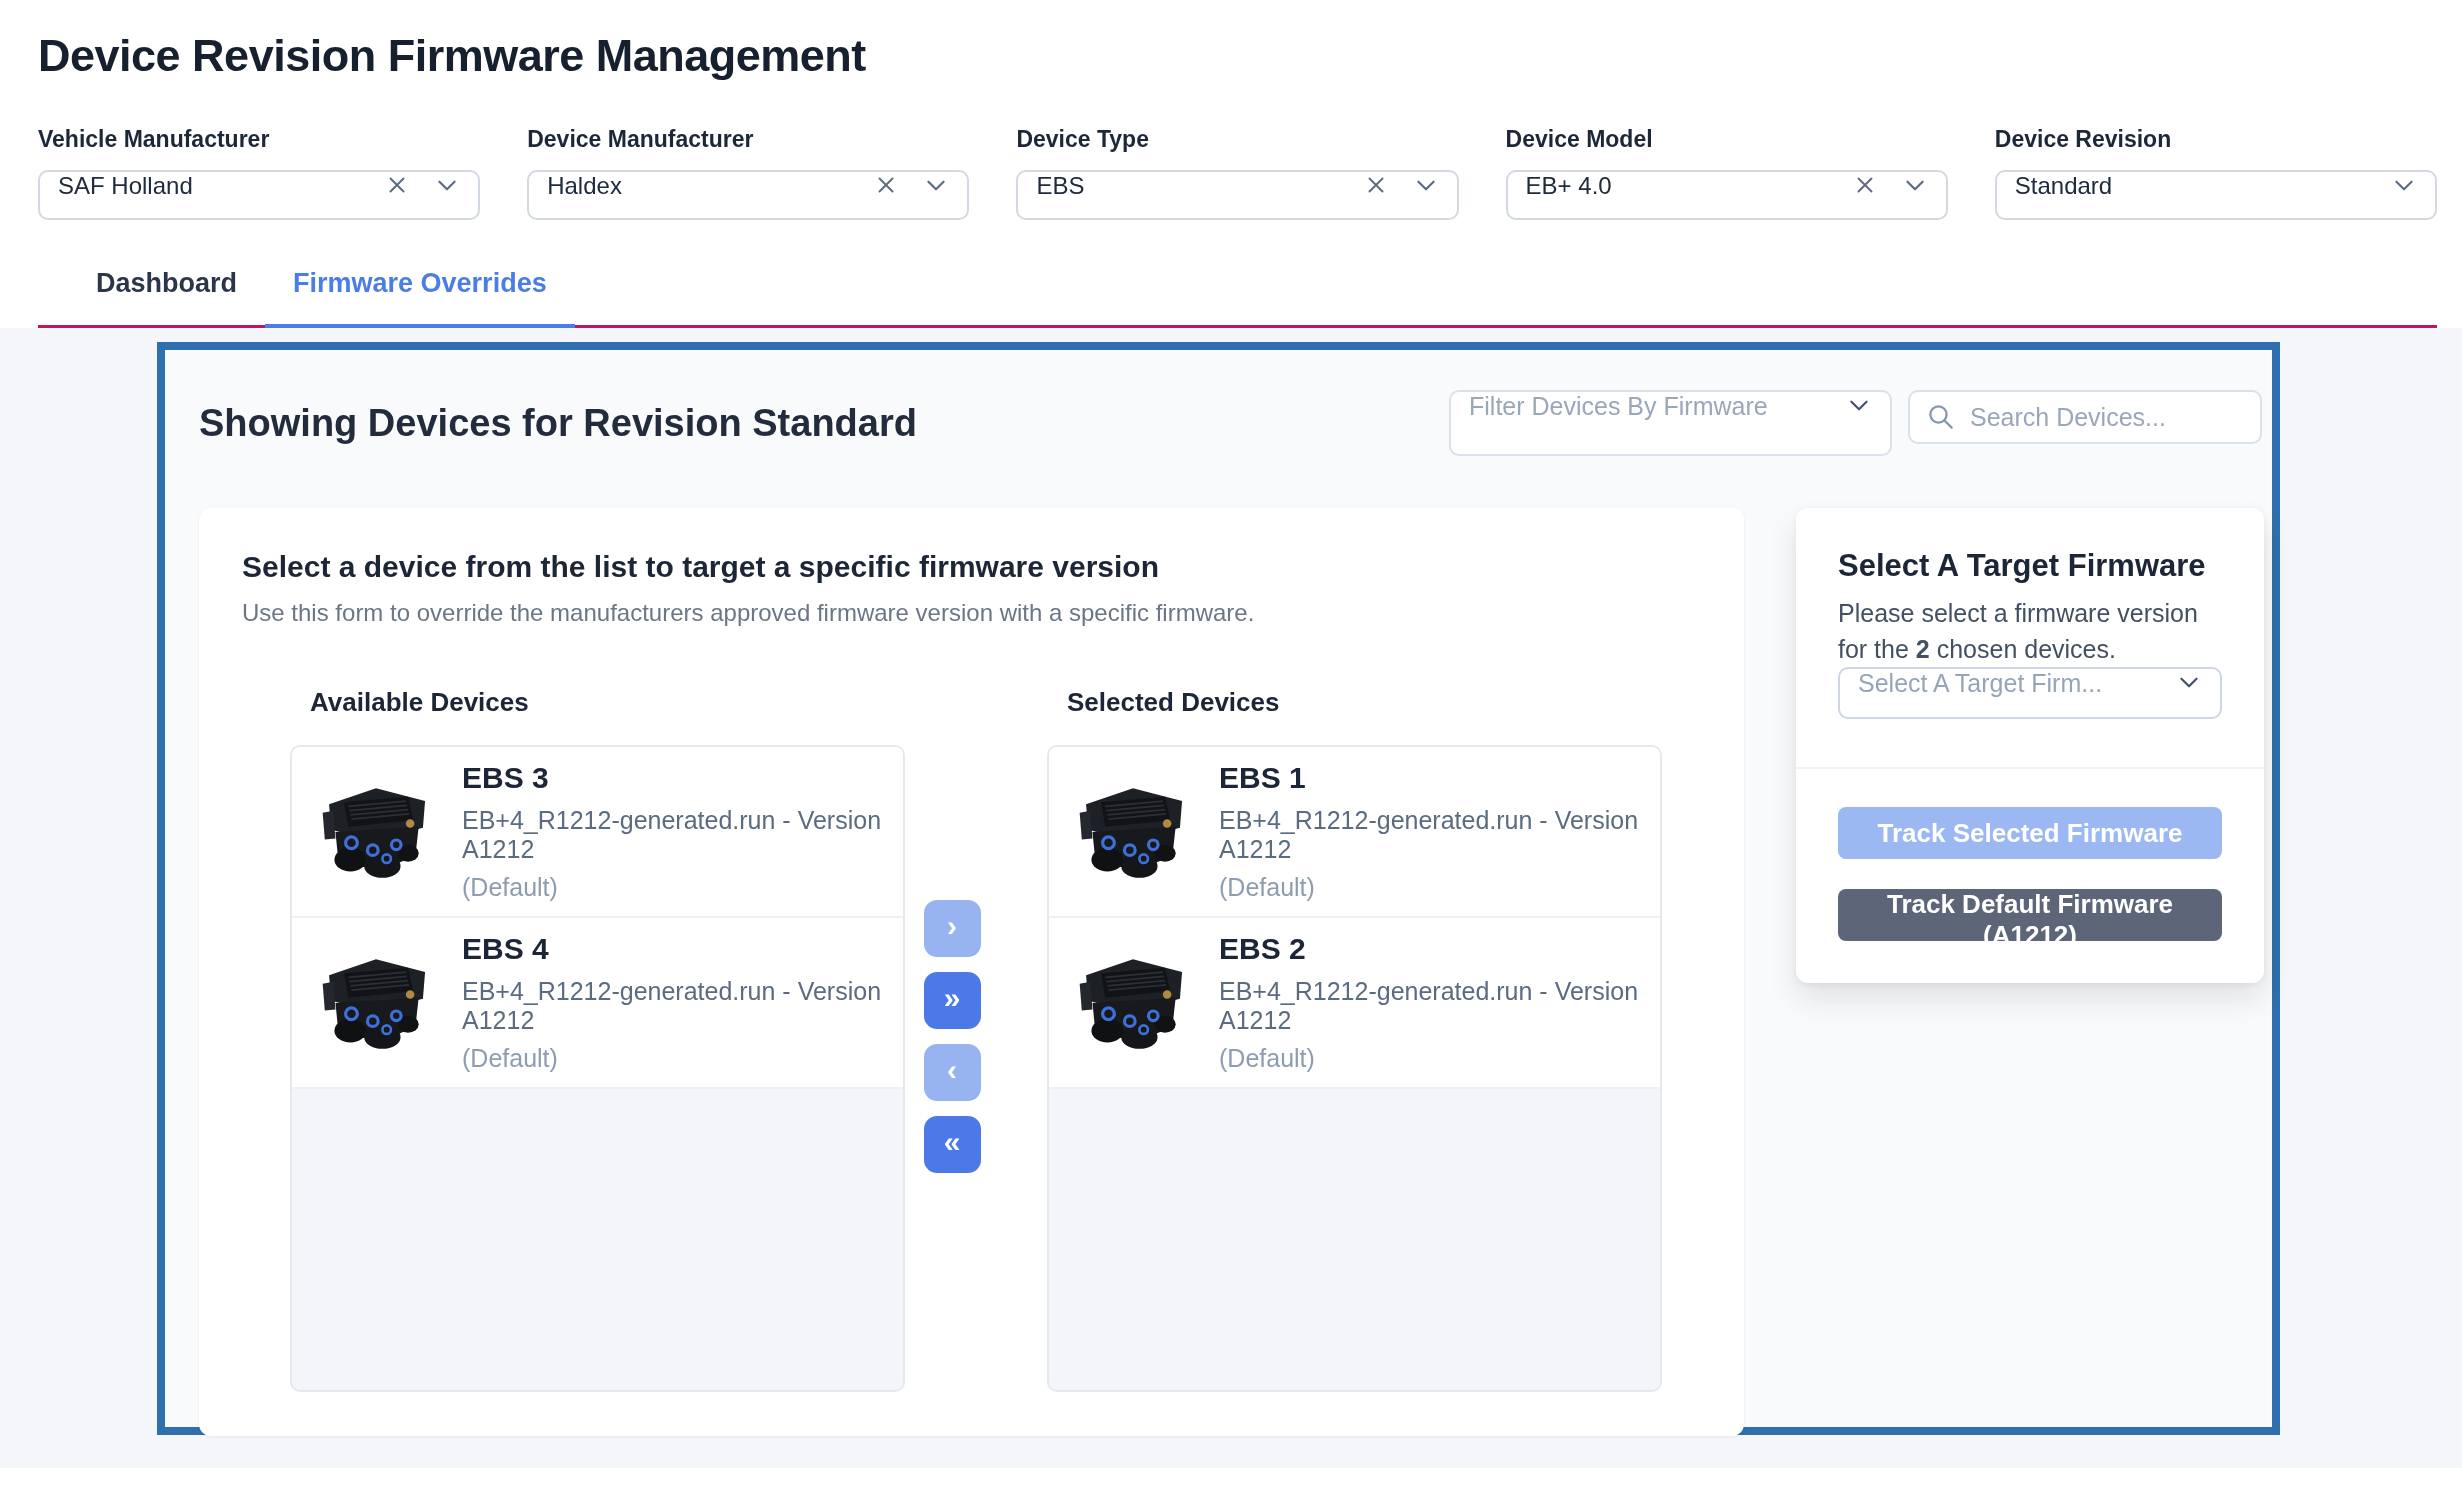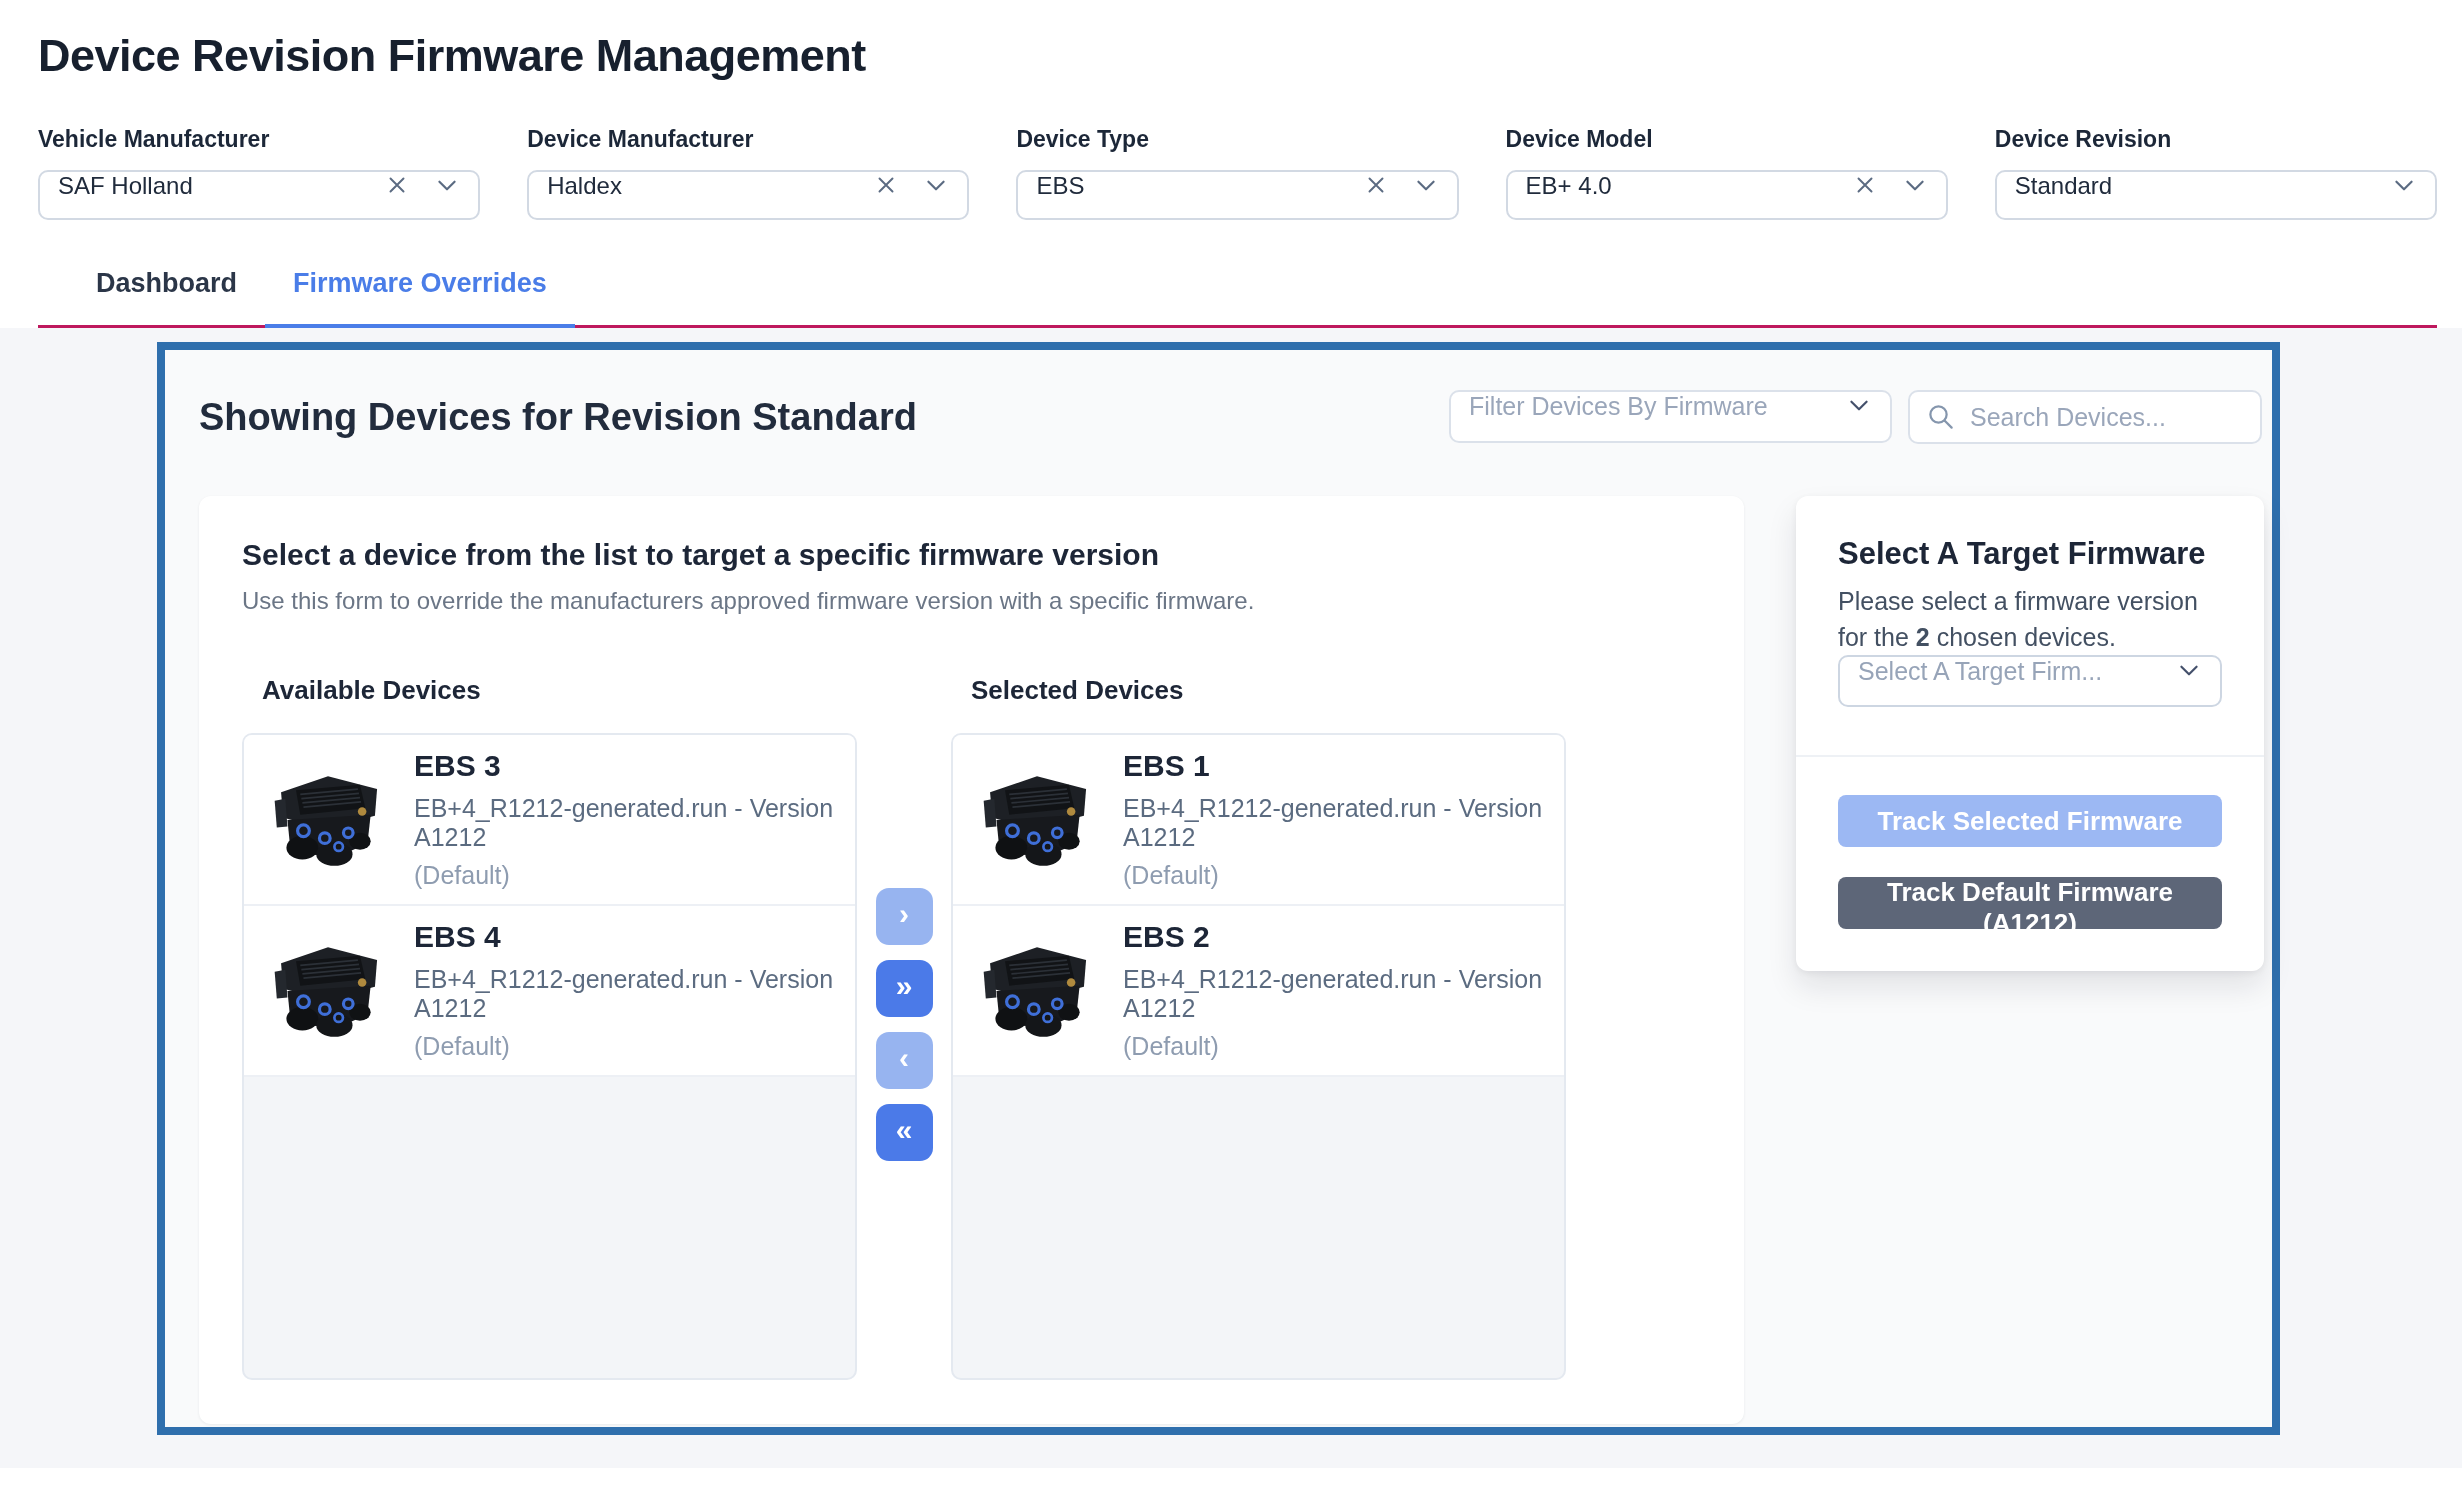--- a/index.html
+++ b/index.html
@@ -46,21 +46,21 @@
   .content { background: #f5f6f9; height: 1140px; padding: 14px 0 0 157px; }
   .panel {
     width: 2123px; height: 1093px;
     border: 8px solid #2f6fad; background: #f9fafb;
     padding: 40px 6px 0 34px;
   }
 
   .panel-header { display: flex; justify-content: space-between; align-items: center; padding-right: 4px; }
   .panel-heading { font-size: 38px; font-weight: 700; color: #222c3d; }
   .panel-controls { display: flex; gap: 16px; }
-  .combo.firmware-filter { width: 443px; height: 53px; justify-content: space-between; border-color: #dbe1ea; }
+  .combo.firmware-filter { width: 443px; height: 66px; justify-content: space-between; border-color: #dbe1ea; }
   .combo.firmware-filter .combo-value { color: #9aa6ba; font-size: 25px; }
   .search-box {
     width: 354px; height: 54px; background: #fff;
     border: 2px solid #dbe1ea; border-radius: 10px;
     display: flex; align-items: center; gap: 14px; padding: 0 16px;
   }
   .search-box input {
     border: none; outline: none; flex: 1; min-width: 0;
     font-family: inherit; font-size: 25px; color: #45536a; background: transparent;
   }
@@ -72,21 +72,21 @@
   .card { background: #fff; border-radius: 12px; }
 
   .transfer-card {
     width: 1545px; height: 928px; padding: 42px 43px;
     box-shadow: 0 1px 3px rgba(16,24,40,.07);
   }
   .card-title { font-size: 30px; font-weight: 700; color: #1d2637; }
   .card-subtitle { font-size: 24px; color: #6b7686; margin-top: 15px; }
 
   .lists { display: flex; margin-top: 60px; }
-  .list-col { width: 615px; }
+  .list-col { width: 615px; margin-left: 48px; }
   .list-label { font-size: 26px; font-weight: 700; color: #1d2637; margin: 0 0 27px 20px; }
   .device-list {
     height: 647px; background: #f3f5f8;
     border: 2px solid #e4e9f0; border-radius: 10px; overflow: hidden;
   }
   .device-row {
     display: flex; align-items: center; gap: 22px;
     height: 171px; background: #fff; padding: 14px 20px;
     border-bottom: 2px solid #edf0f5; cursor: pointer;
   }

